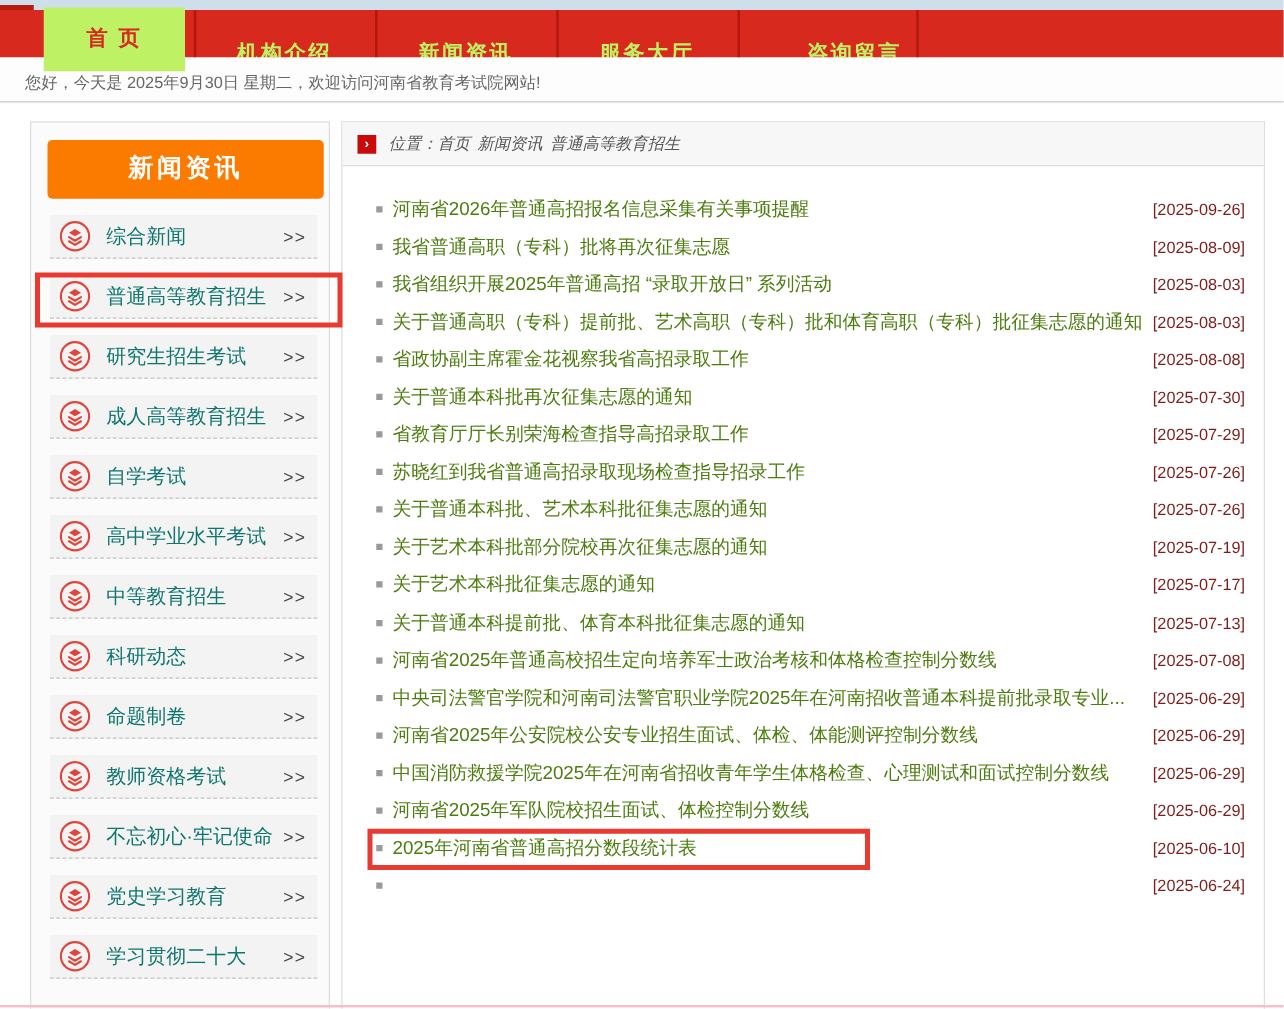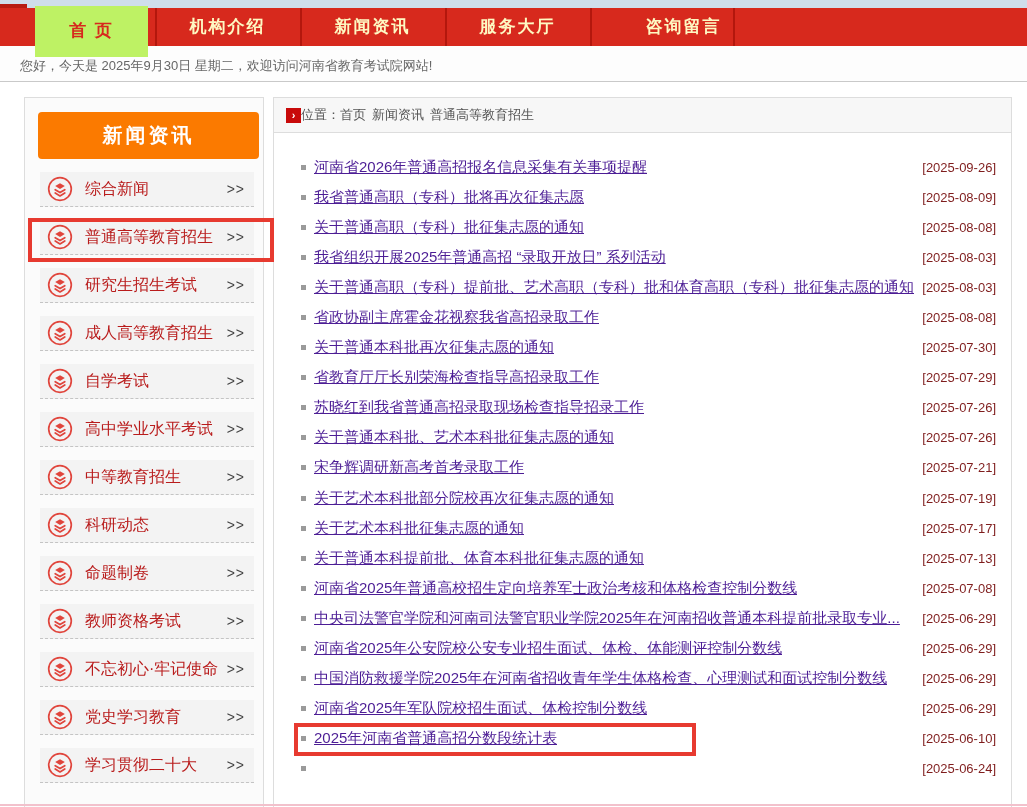--- a/index.html
+++ b/index.html
@@ -7,22 +7,22 @@
     width:1027px;height:807px;overflow:hidden;position:relative;
     background:#fff;font-family:"Liberation Sans",sans-serif;
     -webkit-font-smoothing:antialiased;
   }
   
   .top-strip{position:absolute;left:0;top:0;width:1027px;height:8px;background:#cfdeeb;}
   .corner-red{position:absolute;left:0;top:4px;width:27px;height:5px;background:#b71c12;}
   .nav{position:absolute;left:0;top:8px;width:1027px;height:38px;background:#d7291d;}
   .nav-divider{position:absolute;top:0;width:2px;height:38px;background:#b3170d;}
   .nav-tab{
-    position:absolute;top:0;height:38px;line-height:38px;text-align:center;
-    color:#fef9c3;font-size:17px;font-weight:bold;letter-spacing:2px;cursor:pointer;
+    position:absolute;top:16px;height:38px;line-height:38px;text-align:center;
+    color:#bef264;font-size:17px;font-weight:bold;letter-spacing:2px;cursor:pointer;
   }
   .nav-tab.active{
     top:-2px;height:51px;line-height:49px;background:#bef264;color:#d7291d;z-index:3;
   }
   
   .greeting{
     position:absolute;left:0;top:46px;width:1027px;height:36px;background:#fdfdfd;
     border-bottom:1px solid #c9c9c9;line-height:40px;padding-left:20px;
     font-size:13px;color:#666;box-sizing:border-box;
   }
@@ -35,49 +35,49 @@
     position:absolute;left:13px;top:14px;width:221px;height:47px;background:#fb7a00;
     border-radius:4px;color:#fff;font-size:20px;font-weight:bold;
     text-align:center;line-height:47px;letter-spacing:3px;
   }
   .side-list{position:absolute;left:15px;top:74px;width:214px;}
   .side-item{
     position:relative;height:34px;margin-bottom:13px;background:#f3f3f3;
     border-bottom:1px dashed #c4c4c4;display:flex;align-items:center;cursor:pointer;
   }
   .side-item .licon{width:26px;height:26px;margin-left:7px;flex:none;display:block;}
-  .side-item .label{margin-left:12px;font-size:16px;color:#b91c1c;white-space:nowrap;}
+  .side-item .label{margin-left:12px;font-size:16px;color:#0f766e;white-space:nowrap;}
   .side-item .arrows{margin-left:auto;margin-right:9px;font-size:14px;color:#444;letter-spacing:1px;}
   .side-item.hl::after{
     content:"";position:absolute;left:-12px;top:-2px;width:246px;height:44px;
     border:4px solid #e73a30;box-sizing:border-box;pointer-events:none;z-index:5;
   }
   
   .news-panel{
     position:absolute;left:273px;top:97px;width:739px;height:714px;
     background:#fff;border:1px solid #ddd;box-sizing:border-box;
   }
   .crumb-bar{
     height:34px;background:#f7f7f7;border-bottom:1px solid #ddd;
     display:flex;align-items:center;font-size:13px;color:#555;
   }
   .crumb-icon{
     width:15px;height:15px;background:#c80a0a;color:#fff;margin-left:12px;flex:none;
     font-size:11px;font-weight:bold;text-align:center;line-height:15px;
   }
-  .crumb-text{white-space:nowrap;}
+  .crumb-text{margin-left:10px;white-space:nowrap;font-style:italic;}
   .crumb-text .crumb{cursor:pointer;margin-right:6px;}
   .news-list{padding-top:19px;}
   .news-row{
     position:relative;height:30.1px;display:flex;align-items:center;
     padding-left:27px;padding-right:15px;
   }
   .news-row .bullet{width:5px;height:5px;background:#9a9a9a;flex:none;margin-right:8px;}
   .news-row .title{
-    font-size:15px;color:#4c1d95;white-space:nowrap;overflow:hidden;cursor:pointer;text-decoration:underline;
+    font-size:15px;color:#4d7c0f;white-space:nowrap;overflow:hidden;cursor:pointer;
   }
   .news-row .spacer{flex:1;}
   .news-row .date{font-size:13px;color:#7f1d1d;flex:none;margin-left:4px;}
   .news-row.hl::after{
     content:"";position:absolute;left:20px;top:-1px;width:402px;height:33px;
     border:4px solid #e73a30;box-sizing:border-box;pointer-events:none;z-index:5;
   }
   .bottom-line{position:absolute;left:0;top:804px;width:1027px;height:2px;background:#f2c1cc;}
 </style>
 </head>
@@ -250,44 +250,38 @@
     <span class="date">[2025-09-26]</span>
   </div>
       <div class="news-row">
     <span class="bullet"></span>
     <span class="title">我省普通高职（专科）批将再次征集志愿</span>
     <span class="spacer"></span>
     <span class="date">[2025-08-09]</span>
   </div>
       <div class="news-row">
     <span class="bullet"></span>
-    <span class="title">关于普通高职（专科）批征集志愿的通知</span>
+    <span class="title">我省组织开展2025年普通高招 “录取开放日” 系列活动</span>
+    <span class="spacer"></span>
+    <span class="date">[2025-08-03]</span>
+  </div>
+      <div class="news-row">
+    <span class="bullet"></span>
+    <span class="title">关于普通高职（专科）提前批、艺术高职（专科）批和体育高职（专科）批征集志愿的通知</span>
+    <span class="spacer"></span>
+    <span class="date">[2025-08-03]</span>
+  </div>
+      <div class="news-row">
+    <span class="bullet"></span>
+    <span class="title">省政协副主席霍金花视察我省高招录取工作</span>
     <span class="spacer"></span>
     <span class="date">[2025-08-08]</span>
   </div>
       <div class="news-row">
     <span class="bullet"></span>
-    <span class="title">我省组织开展2025年普通高招 “录取开放日” 系列活动</span>
-    <span class="spacer"></span>
-    <span class="date">[2025-08-03]</span>
-  </div>
-      <div class="news-row">
-    <span class="bullet"></span>
-    <span class="title">关于普通高职（专科）提前批、艺术高职（专科）批和体育高职（专科）批征集志愿的通知</span>
-    <span class="spacer"></span>
-    <span class="date">[2025-08-03]</span>
-  </div>
-      <div class="news-row">
-    <span class="bullet"></span>
-    <span class="title">省政协副主席霍金花视察我省高招录取工作</span>
-    <span class="spacer"></span>
-    <span class="date">[2025-08-08]</span>
-  </div>
-      <div class="news-row">
-    <span class="bullet"></span>
     <span class="title">关于普通本科批再次征集志愿的通知</span>
     <span class="spacer"></span>
     <span class="date">[2025-07-30]</span>
   </div>
       <div class="news-row">
     <span class="bullet"></span>
     <span class="title">省教育厅厅长别荣海检查指导高招录取工作</span>
     <span class="spacer"></span>
     <span class="date">[2025-07-29]</span>
   </div>
@@ -295,26 +289,20 @@
     <span class="bullet"></span>
     <span class="title">苏晓红到我省普通高招录取现场检查指导招录工作</span>
     <span class="spacer"></span>
     <span class="date">[2025-07-26]</span>
   </div>
       <div class="news-row">
     <span class="bullet"></span>
     <span class="title">关于普通本科批、艺术本科批征集志愿的通知</span>
     <span class="spacer"></span>
     <span class="date">[2025-07-26]</span>
-  </div>
-      <div class="news-row">
-    <span class="bullet"></span>
-    <span class="title">宋争辉调研新高考首考录取工作</span>
-    <span class="spacer"></span>
-    <span class="date">[2025-07-21]</span>
   </div>
       <div class="news-row">
     <span class="bullet"></span>
     <span class="title">关于艺术本科批部分院校再次征集志愿的通知</span>
     <span class="spacer"></span>
     <span class="date">[2025-07-19]</span>
   </div>
       <div class="news-row">
     <span class="bullet"></span>
     <span class="title">关于艺术本科批征集志愿的通知</span>

